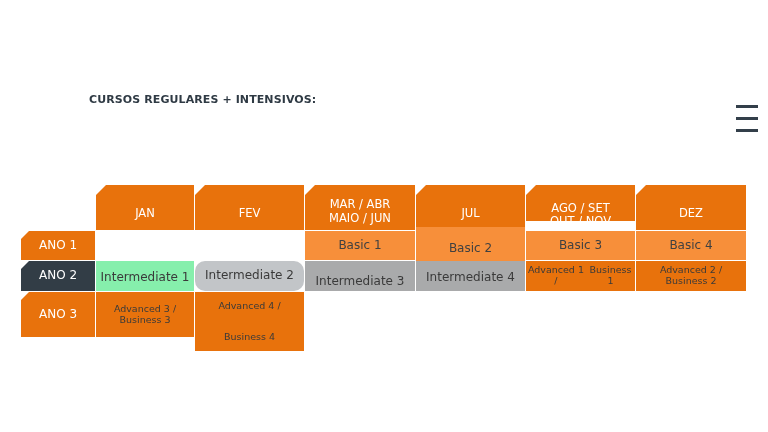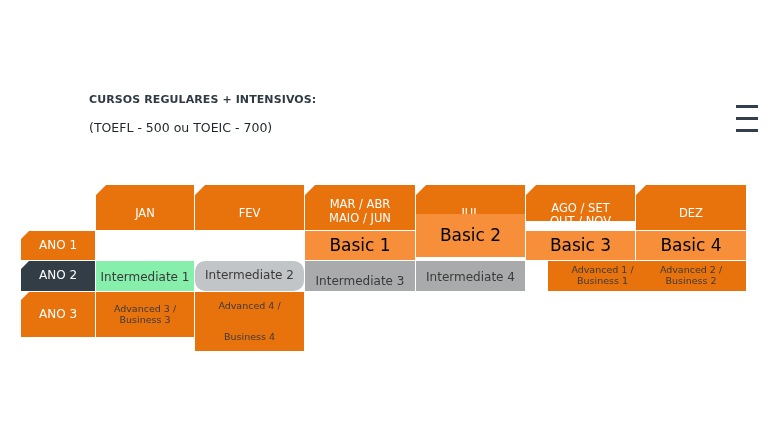--- a/index.html
+++ b/index.html
@@ -6,32 +6,31 @@
   body { width: 768px; height: 432px; background: #ffffff; position: relative; overflow: hidden; font-family: "DejaVu Sans", "Liberation Sans", sans-serif; }
   .heading { position: absolute; left: 89px; top: 93px; font-size: 11px; font-weight: bold; color: #2f3a44; letter-spacing: 0.1px; }
   .desc { position: absolute; left: 89px; top: 120px; font-size: 12.5px; color: #1f252b; line-height: 16px; width: 600px; }
   .menu { position: absolute; left: 736px; top: 105px; width: 24px; height: 32px; cursor: pointer; }
   .menu span { display: block; position: absolute; left: 0; width: 22px; height: 3px; background: #333f4a; }
   .grid { position: absolute; left: 0; top: 0; }
   .cell { position: absolute; display: flex; align-items: center; justify-content: center; text-align: center; color: #3a3a3a; line-height: 1.15; }
   .hdr { background: #e8720c; color: #ffffff; font-size: 11.5px; clip-path: polygon(10px 0, 100% 0, 100% 100%, 0 100%, 0 10px); padding-top: 12px; }
   .rowlbl { color: #ffffff; font-size: 12px; background: #e8720c; clip-path: polygon(8px 0, 100% 0, 100% 100%, 0 100%, 0 8px); }
   .rowlbl.dark { background: #323d46; }
-  .basic { background: #f78f3a; font-size: 17px; color: #000000; }
+  .basic { background: #f78f3a; font-size: 12px; color: #404040; }
   .int1 { background: #86efac; font-size: 12px; }
   .int2 { background: #c2c5c8; font-size: 12px; }
   .int3 { background: #a9aaab; font-size: 12px; }
   .adv { background: #e8720c; font-size: 9.5px; color: #3a3a3a; }
 </style>
 </head>
 <body>
 
 <div class="heading">CURSOS REGULARES + INTENSIVOS:</div>
 <div class="desc">
-  <div>(TOEFL - 500 ou TOEIC - 700)</div>
 </div>
 
 <div class="menu">
   <span style="top:0"></span>
     <span style="top:12px"></span>
     <span style="top:24px"></span>
 </div>
 
 <div class="grid">
 
@@ -46,29 +45,29 @@
     <span>AGO / SET</span>
     <span>OUT / NOV</span>
   </div>
   <div class="cell hdr" style="left:636px;top:185px;width:110px;height:45px;">DEZ</div>
 
   <div class="cell rowlbl" style="left:21px;top:231px;width:74px;height:29px;">ANO 1</div>
   <div class="cell rowlbl dark" style="left:21px;top:261px;width:74px;height:30px;">ANO 2</div>
   <div class="cell rowlbl" style="left:21px;top:292px;width:74px;height:45px;">ANO 3</div>
 
   <div class="cell basic" style="left:305px;top:231px;width:110px;height:29px;">Basic 1</div>
-  <div class="cell basic" style="left:416px;top:214px;width:109px;height:43px;">Basic 2</div>
+  <div class="cell basic" style="left:416px;top:227px;width:109px;height:43px;">Basic 2</div>
   <div class="cell basic" style="left:526px;top:231px;width:109px;height:29px;">Basic 3</div>
   <div class="cell basic" style="left:636px;top:231px;width:110px;height:29px;">Basic 4</div>
 
   <div class="cell int1" style="left:96px;top:261px;width:98px;height:30px;padding-top:4px;">Intermediate 1</div>
   <div class="cell int2" style="left:195px;top:261px;width:109px;height:30px;border-radius:10px;">Intermediate 2</div>
   <div class="cell int3" style="left:305px;top:261px;width:110px;height:30px;padding-top:12px;">Intermediate 3</div>
   <div class="cell int3" style="left:416px;top:261px;width:109px;height:30px;padding-top:4px;">Intermediate 4</div>
-  <div class="cell adv" style="left:548px;top:261px;width:109px;height:30px;flex-direction:column;">
+  <div class="cell adv" style="left:526px;top:261px;width:109px;height:30px;flex-direction:row;">
     <span>Advanced 1 /</span>
     <span>Business 1</span>
   </div>
   <div class="cell adv" style="left:636px;top:261px;width:110px;height:30px;flex-direction:column;">
     <span>Advanced 2 /</span>
     <span>Business 2</span>
   </div>
 
   <div class="cell adv" style="left:96px;top:292px;width:98px;height:45px;flex-direction:column;">
     <span>Advanced 3 /</span>

